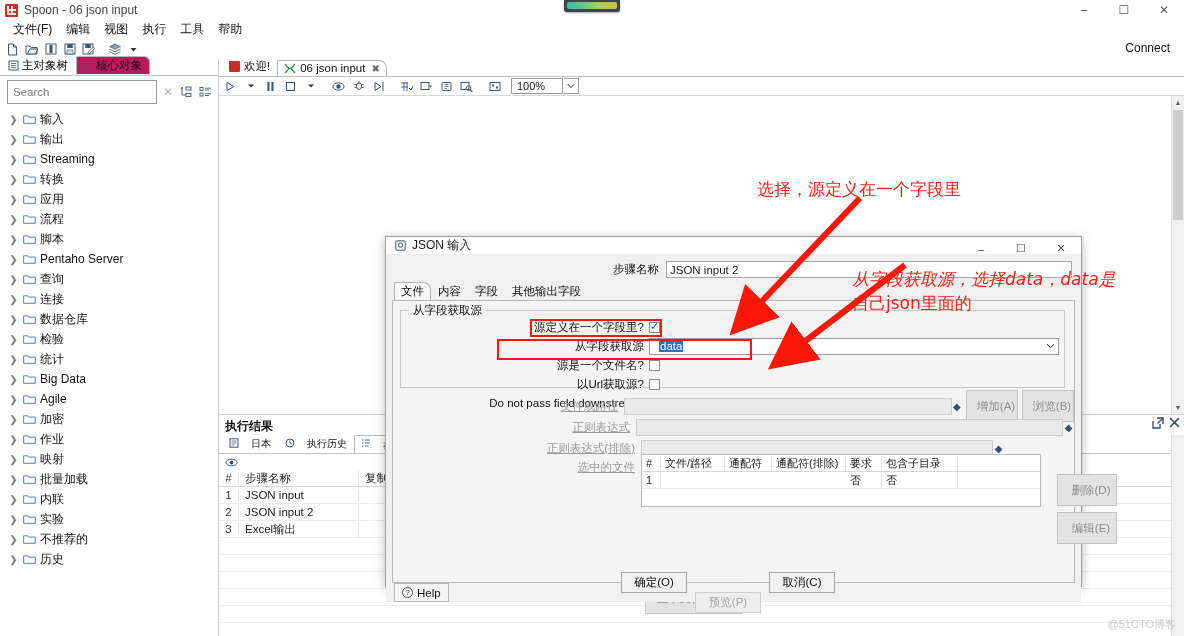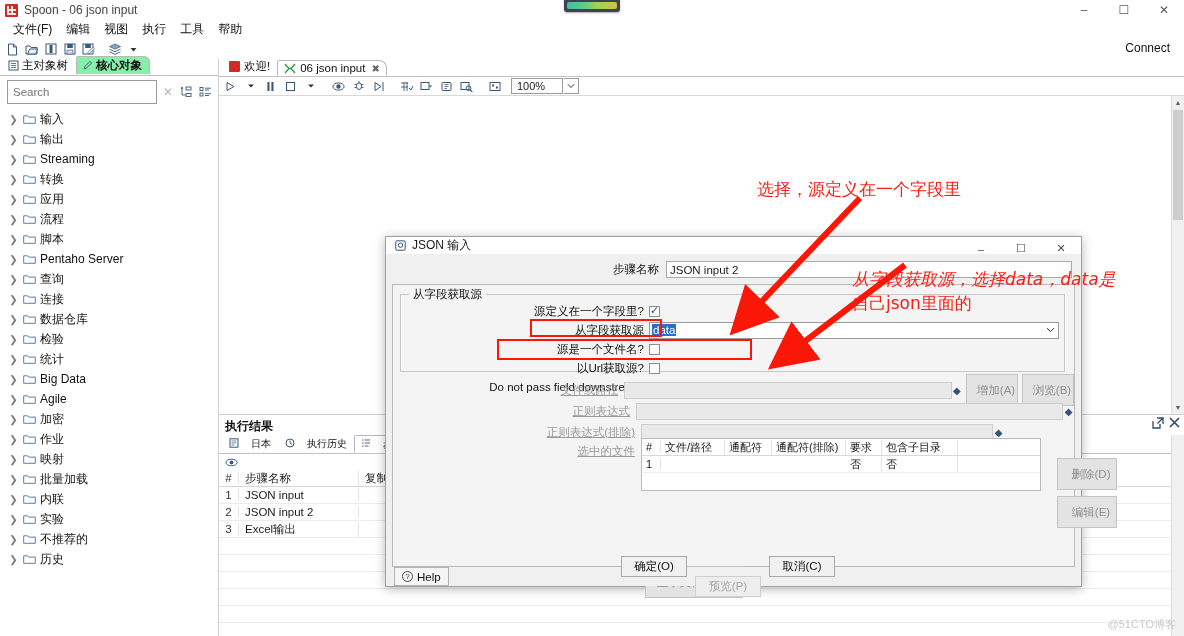--- a/index.html
+++ b/index.html
@@ -59,22 +59,22 @@
   
   .main { flex:1; display:flex; min-height:0; background:#f0f0f0; }
 
   
   .left-panel { width:219px; background:#fff; display:flex; flex-direction:column;
                 border-right:1px solid #cfcfcf; }
   .lp-tabs { height:17px; display:flex; align-items:flex-end; padding-left:2px;
              border-bottom:1px solid #c2c2c2; background:#fff; }
   .lp-tab { display:flex; align-items:center; gap:3px; font-size:11.5px; padding:1px 7px 1px 4px;
             border:1px solid transparent; position:relative; color:#111; }
-  .lp-tab.active { border:1px solid #b9b9b9; border-bottom-color:#fff; background:#86efac;
-                   border-radius:2px 6px 0 0;font-weight:bold; }
+  .lp-tab.active { border:1px solid #b9b9b9; border-bottom-color:#fff; background:#be185d;
+                   border-radius:2px 6px 0 0; }
   .lp-tab .ti { width:12px; height:12px; display:inline-flex; align-items:center;
                 justify-content:center; color:#3d5a73; font-size:10px; }
   .lp-search-row { display:flex; align-items:center; gap:4px; padding:4px 5px 3px 7px; }
   .lp-search { flex:1; height:24px; border:1px solid #9b9b9b; background:#fff;
                display:flex; align-items:center; padding:0 3px; }
   .lp-search input { border:0; outline:0; width:100%; font-size:11.5px; color:#777;
                      font-family:inherit; background:transparent; }
   .lp-x { width:14px; text-align:center; color:#b5b5b5; font-size:12px; }
   .lp-btn { width:15px; height:15px; color:#3d5a73; font-size:10px;
             display:flex; align-items:center; justify-content:center; }
@@ -187,21 +187,21 @@
            border:1px solid #c8c8c8; }
   .group-legend { position:absolute; left:8px; top:-8px; background:#f4f4f4; padding:0 4px;
                   font-size:11.5px; color:#111; }
   .frow { display:flex; align-items:center; height:16px; margin-top:3px; }
   .flabel { width:248px; text-align:right; padding-right:5px; font-size:11.5px; color:#111; }
   .cb { width:11px; height:11px; border:1px solid #8d8d8d; background:#fff; position:relative;
         flex:none; }
   .cb.on::after{ content:"✓"; position:absolute; left:0px; top:-3px; font-size:11px; color:#1b4b8a; }
   .combo { flex:1; height:17px; border:1px solid #9b9b9b; background:#fff; display:flex;
            align-items:center; margin-right:5px; position:relative; }
-  .combo .val { background:#2a6fc9; color:#fff; font-size:11.5px; padding:0 1px; margin-left:2px; }
+  .combo .val { background:#2a6fc9; color:#fff; font-size:11.5px; padding:0 1px; margin-left:9px; }
   .combo .caret { position:absolute; right:3px; font-size:8px; color:#333; }
 
   .lower { position:absolute; left:0; right:0; top:96px; bottom:0; }
   .lrow { display:flex; align-items:center; height:18px; margin-bottom:3px; }
   .llabel { width:248px; text-align:right; padding-right:6px; font-size:11.5px; color:#9a9a9a;text-decoration:underline; }
   .lfield { height:17px; border:1px solid #cdcdcd; background:#e9e9e9; }
   .diamond { width:11px; color:#34537a; font-size:10px; text-align:center; }
   .gbtn { height:32px; min-width:52px; border:1px solid #c4c4c4; background:#e3e3e3;
           font-size:11.5px; color:#8f8f8f; display:flex; align-items:center;
           justify-content:center; margin-left:4px;padding-left:8px; }
@@ -857,20 +857,26 @@
       <span class="dlg-win close">✕</span>
     </span>
   </div>
 
   <div class="dlg-body">
     <div class="stepname-row">
       <div class="stepname-label">步骤名称</div>
       <div class="stepname-input">JSON input 2</div>
     </div>
 
+    <div class="dlg-tabs">
+      <div class="dlg-tab active">文件</div>
+      <div class="dlg-tab">内容</div>
+      <div class="dlg-tab">字段</div>
+      <div class="dlg-tab">其他输出字段</div>
+    </div>
 
     <div class="dlg-page">
 
       <div class="group">
         <div class="group-legend">从字段获取源</div>
 
         <div class="frow" style="margin-top:8px;">
           <div class="flabel">源定义在一个字段里?</div>
           <div class="cb on"></div>
         </div>

